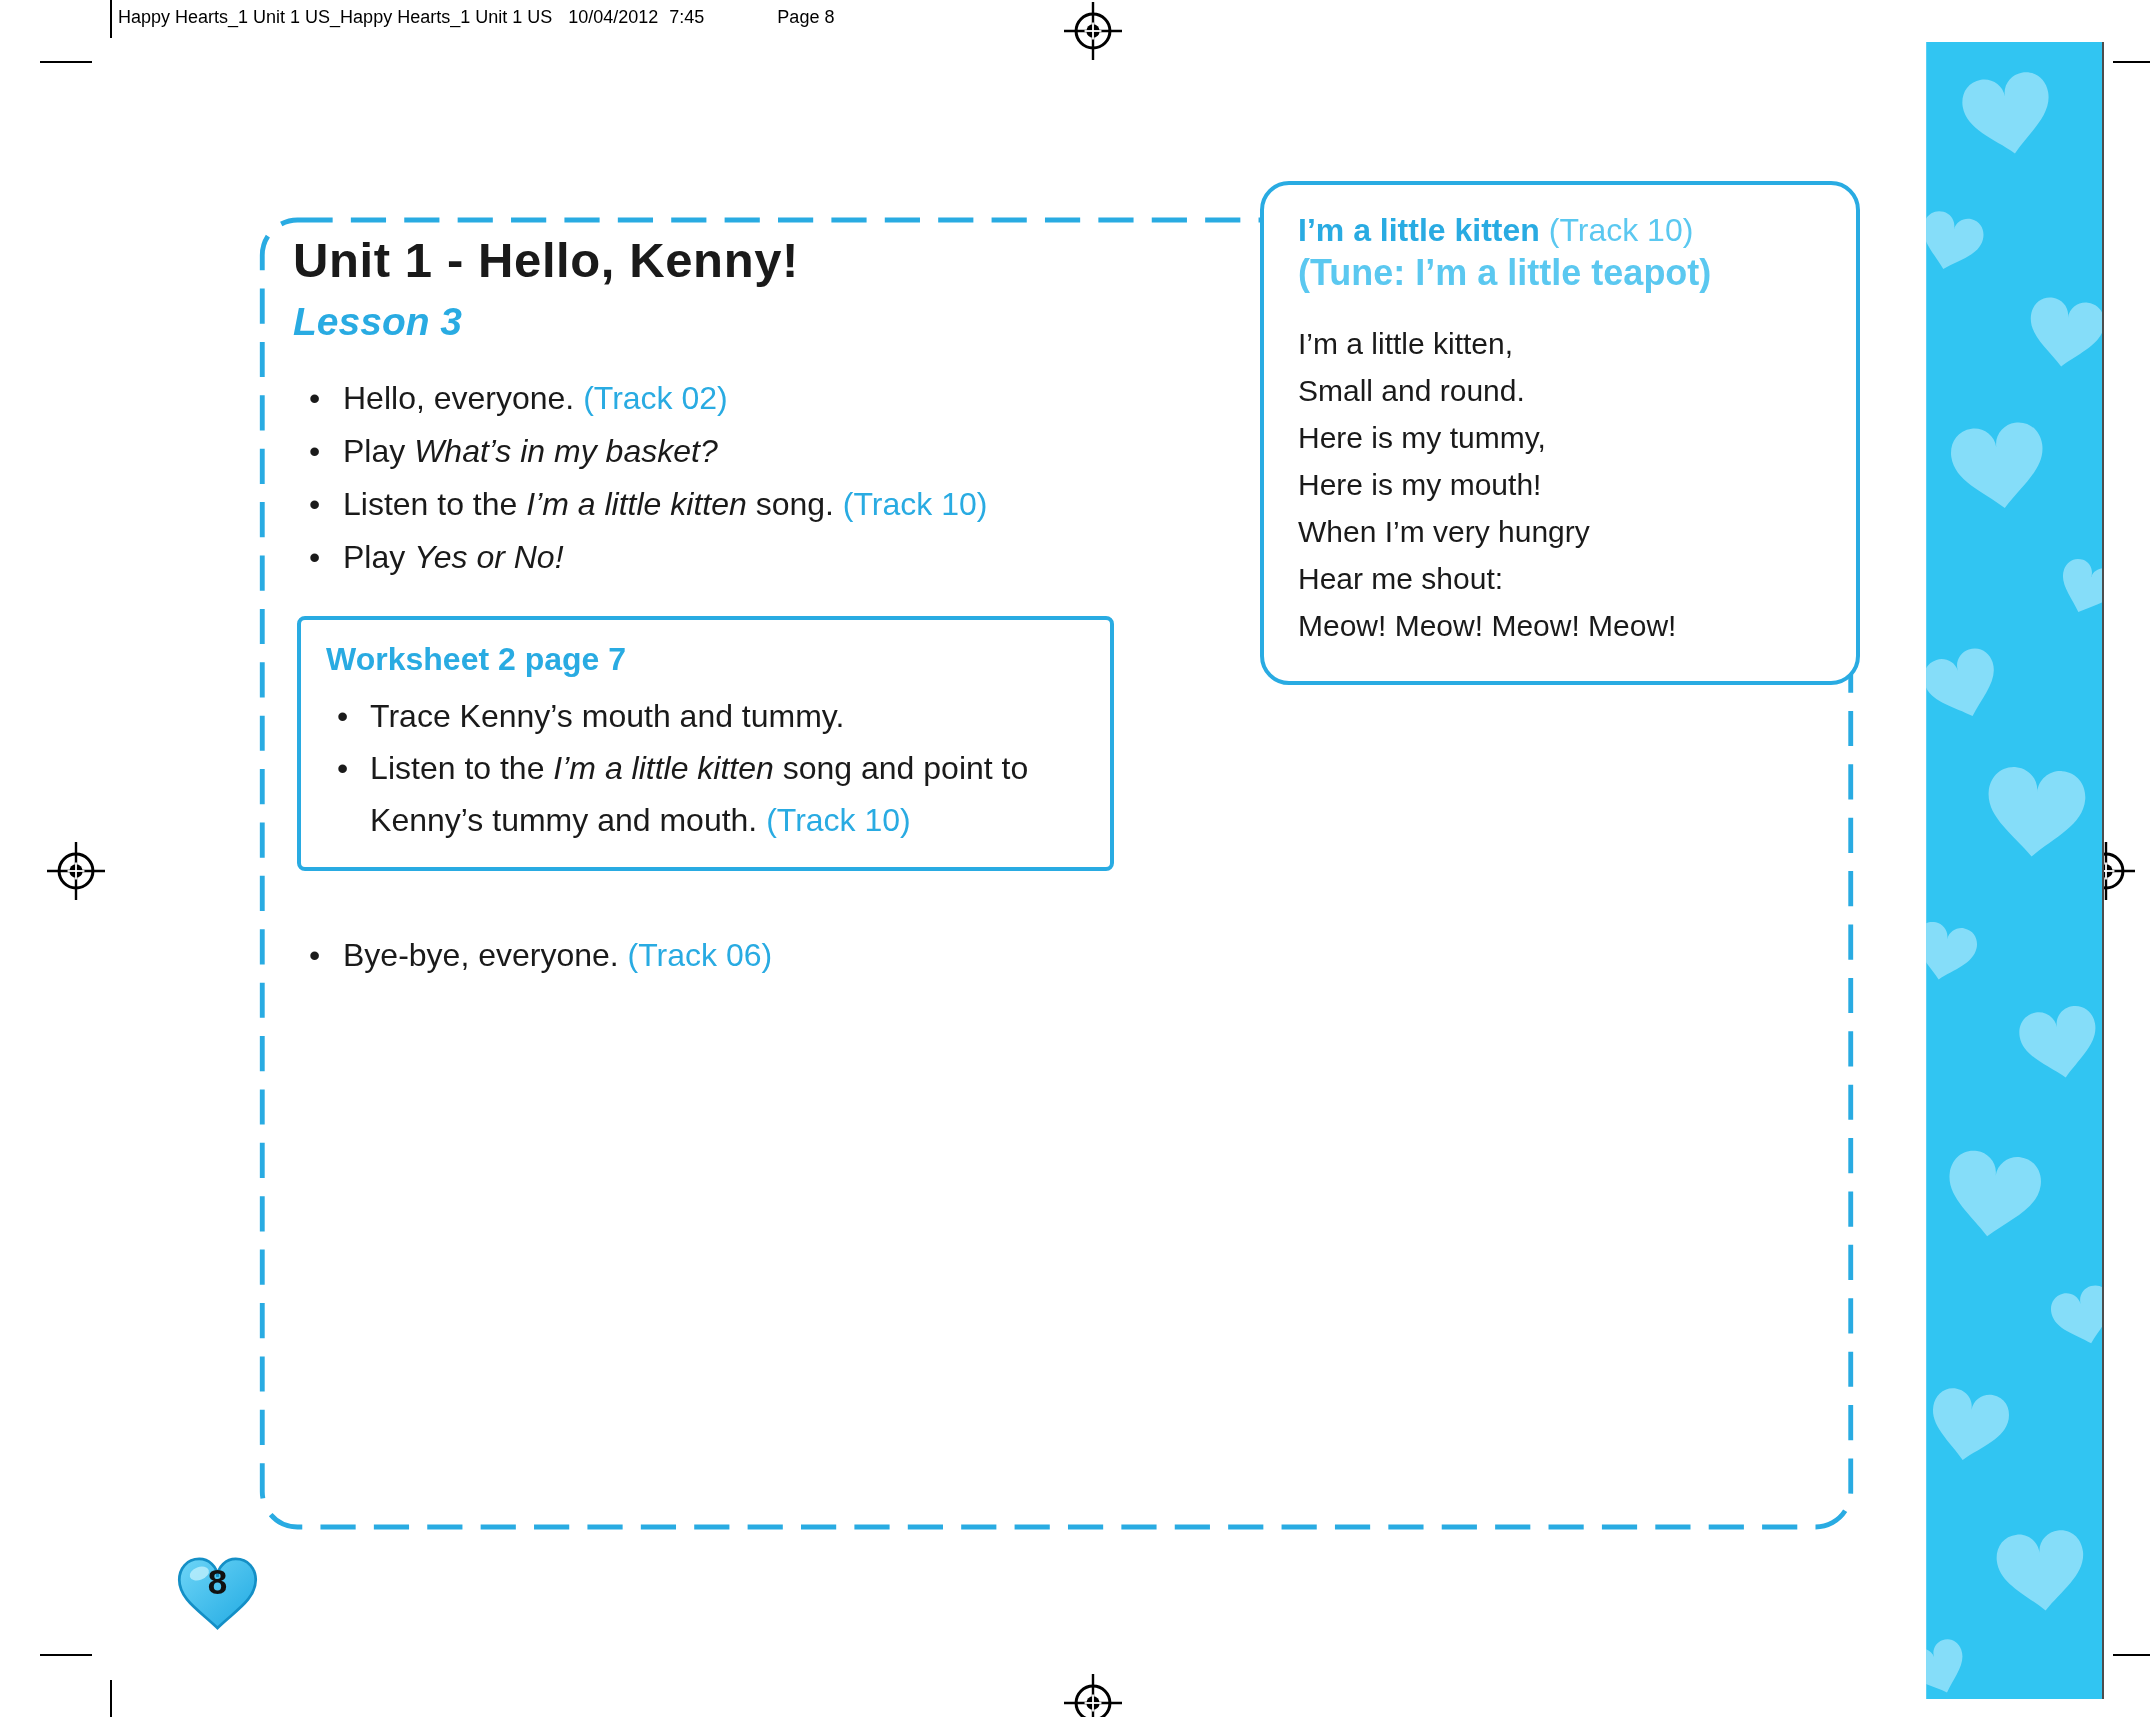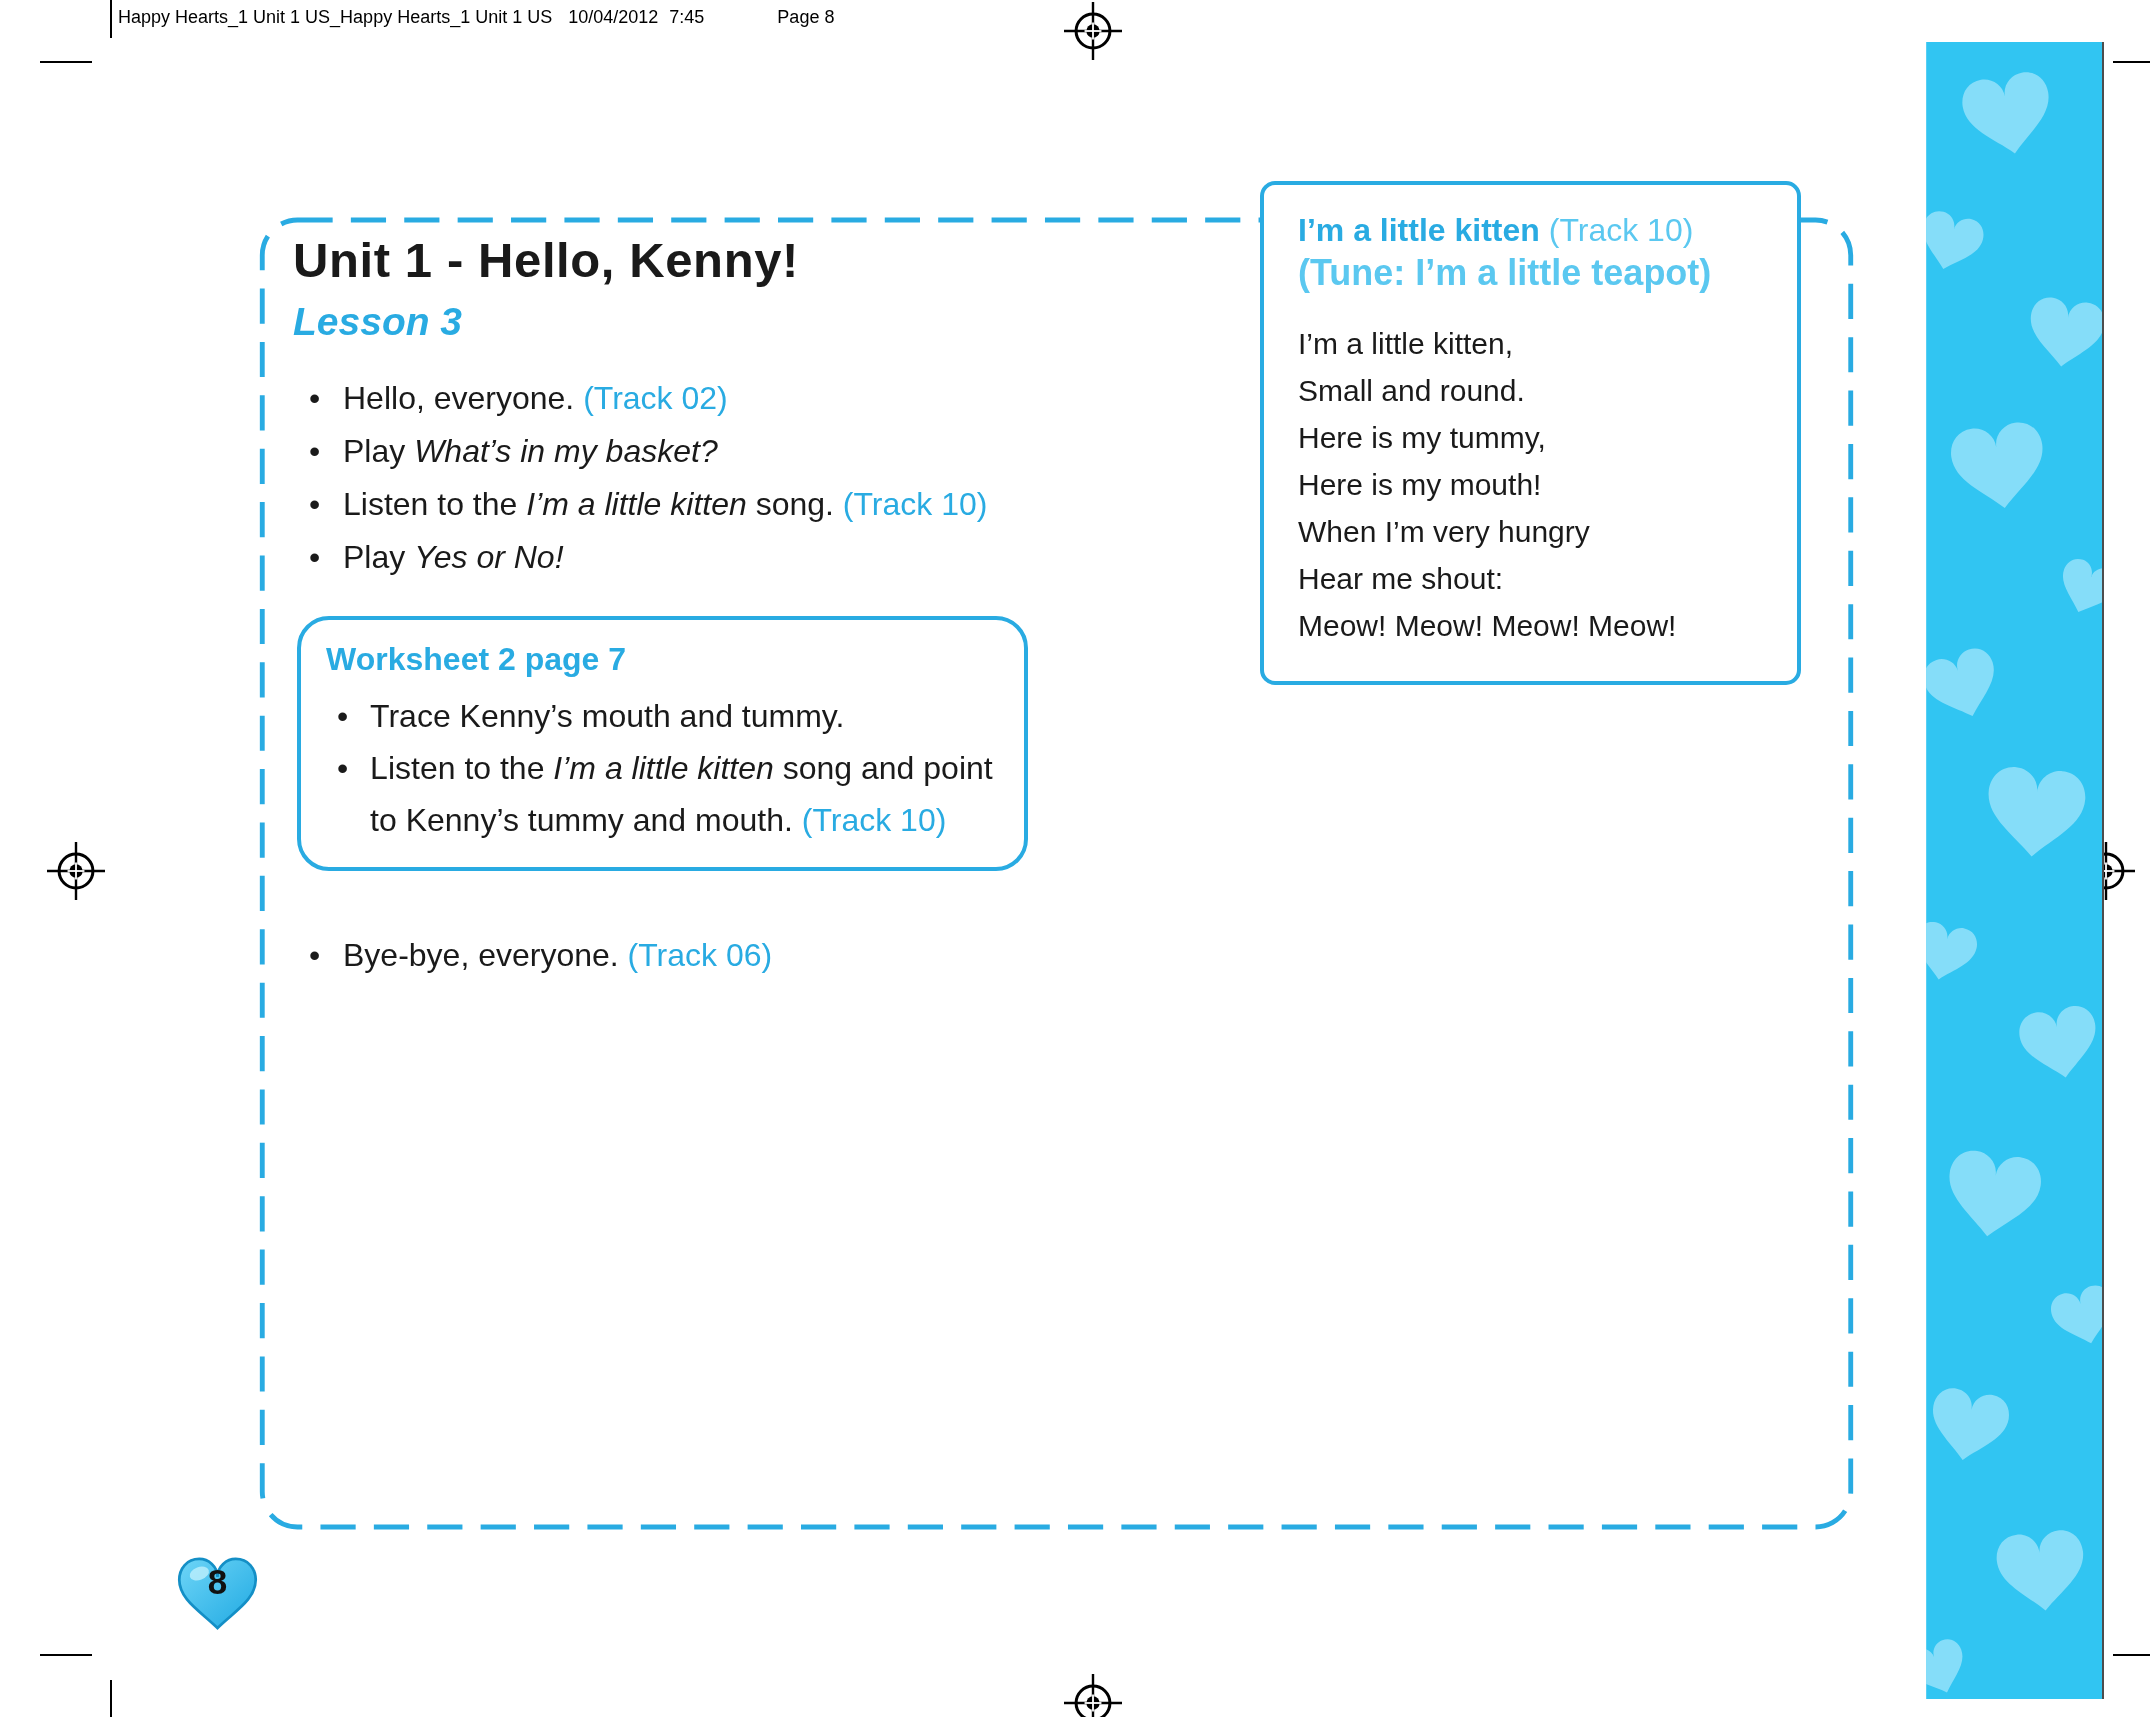--- a/index.html
+++ b/index.html
@@ -43,35 +43,35 @@
     content:"\2022";position:absolute;left:16px;top:0;color:#1a1a1a;
   }
   .i{font-style:italic;}
   .blue{color:#29ABE2;}
   .bold-blue{color:#29ABE2;font-weight:bold;}
   .lightblue{color:#5BC8F0;}
   
   .worksheet-box{
     box-sizing:border-box;
     margin:32px 0 58px 3.6px;
-    width:731px;
-    border:4.2px solid #29ABE2;border-radius:32px;
+    width:817px;
+    border:4.2px solid #29ABE2;border-radius:8px;
     padding:16px 25.5px 20.6px 25.5px;
     background:#fff;
   }
   .ws-title{font-size:32px;font-weight:bold;color:#29ABE2;margin:0 0 7.3px 0;line-height:47px;}
   ul.ws-bullets{list-style:none;margin:0;padding:0;font-size:32px;line-height:52px;}
   ul.ws-bullets li{position:relative;padding-left:44px;}
   ul.ws-bullets li::before{content:"\2022";position:absolute;left:11px;top:0;color:#1a1a1a;}
   
   .song-box{
-    position:absolute;left:1260px;top:181px;width:541px;
+    position:absolute;left:1260px;top:181px;width:600px;
     box-sizing:border-box;
     background:#ffffff;
-    border:4.9px solid #29ABE2;border-radius:15px;
+    border:4.9px solid #29ABE2;border-radius:29px;
     padding:23px 30px 32px 34px;
   }
   .song-title{font-size:32px;line-height:44px;white-space:nowrap;}
   .song-tune{font-size:36px;line-height:42px;color:#5BC8F0;font-weight:bold;}
   .song-lines{margin-top:25.5px;font-size:30px;line-height:47px;color:#1a1a1a;}
   
   .band{position:absolute;left:1926px;top:42px;width:177px;height:1657px;overflow:hidden;}
   .band-edge{position:absolute;left:2102px;top:42px;width:2.4px;height:1657px;background:#4d4d4d;}
   
   .page-heart{position:absolute;left:172px;top:1551px;width:91px;height:85px;}

